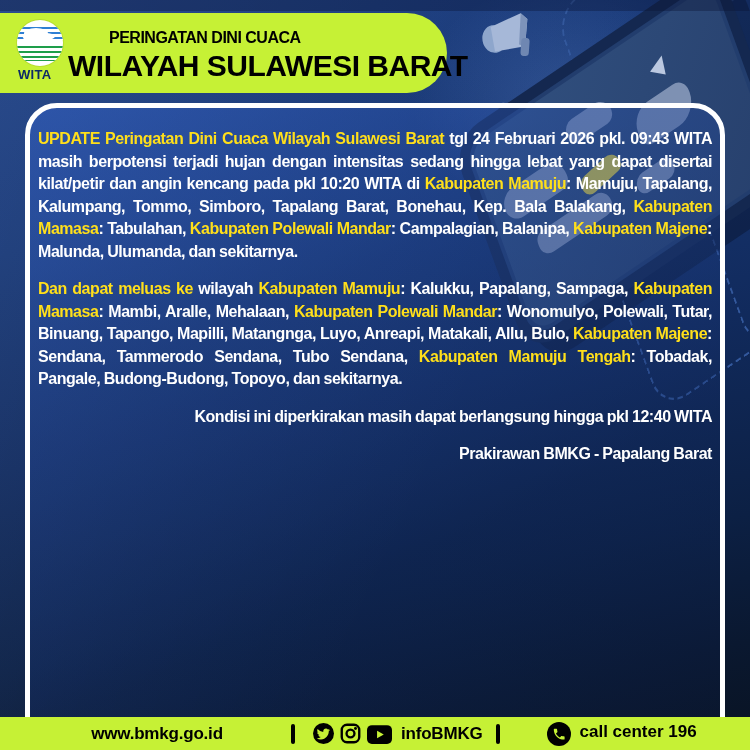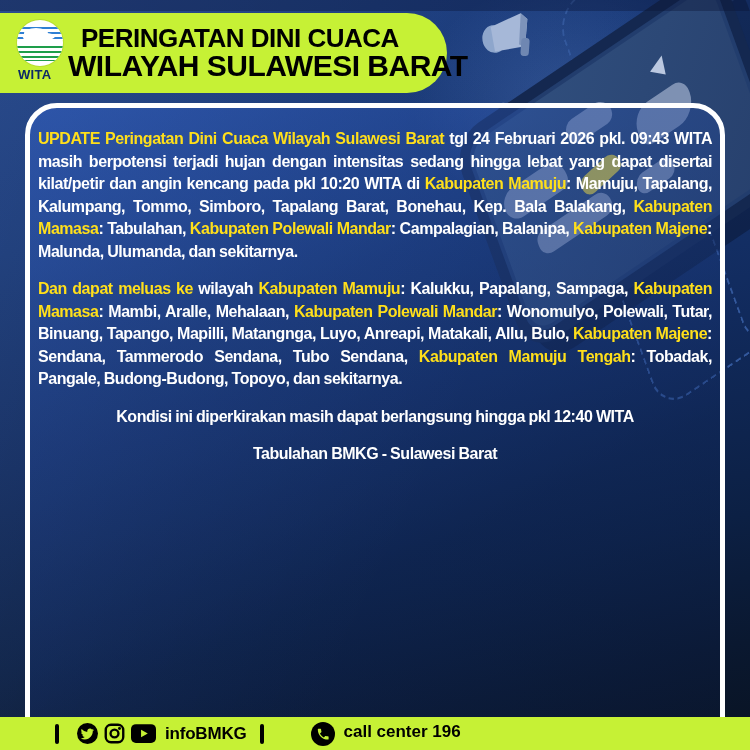--- a/index.html
+++ b/index.html
@@ -66,45 +66,45 @@
     border-radius:0 40px 40px 0;
     display:flex;align-items:center;box-sizing:border-box;padding-left:17px;
   }
   .logo{width:50px;flex:0 0 50px;position:relative;height:66px;}
   .logo-circle{position:absolute;left:0;top:0;width:46px;height:46px;border-radius:50%;background:#fff;overflow:hidden;box-shadow:0 0 0 1px rgba(0,0,0,0.08);}
   .logo-stripes-top{position:absolute;left:0;right:0;top:7px;height:13px;background:repeating-linear-gradient(#2e7fd4 0 2.4px,#ffffff 2.4px 4.8px);}
   .logo-stripes-bot{position:absolute;left:0;right:0;bottom:5px;height:15px;background:repeating-linear-gradient(#1e9e4a 0 2.4px,#ffffff 2.4px 4.8px);}
   .logo-cloud{position:absolute;left:7px;top:8px;width:24px;height:11px;background:#fff;border-radius:50%;box-shadow:9px 3px 0 -2px #fff,-2px 4px 0 -1px #fff;z-index:2;}
   .logo-label{position:absolute;left:1px;top:47px;font-size:13px;font-weight:bold;color:#0d2a66;letter-spacing:0.3px;}
   .titles{margin-left:14px;color:#000;font-weight:bold;line-height:28px;margin-top:-2px;}
-  .title-l1{font-size:26px;letter-spacing:-0.5px;white-space:nowrap;}
+  .title-l1{font-size:16px;letter-spacing:-0.5px;white-space:nowrap;margin-left:28px;}
   .title-l2{font-size:30px;letter-spacing:-0.5px;white-space:nowrap;margin-left:-13px;}
   
   .card{
     position:absolute;left:25px;top:103px;width:700px;height:667px;z-index:2;
     box-sizing:border-box;border:5px solid #ffffff;border-radius:32px;
     background:linear-gradient(155deg,rgba(52,98,200,0.52) 0%,rgba(36,72,152,0.42) 32%,rgba(18,42,96,0.32) 64%,rgba(10,24,58,0.28) 100%);
     padding:20px 8px 0 8px;
   }
   .card p{
     margin:0 0 15px 0;color:#fff;font-weight:bold;font-size:16px;line-height:22.5px;
     text-align:justify;letter-spacing:-0.45px;word-spacing:-0.5px;
   }
-  .card p.single{text-align:center;}
+  .card p.single{text-align:right;}
   .hl{color:#ffdf1a;}
   
   .footer{
     position:absolute;left:0;bottom:0;width:100%;height:33px;z-index:3;
     display:flex;align-items:center;color:#000;font-weight:bold;font-size:17px;
   }
   .site{margin-left:78px;width:158px;text-align:center;letter-spacing:-0.2px;}
   .vsep{width:4px;height:20px;background:#000;border-radius:2px;}
   .vsep.v1{margin-left:55px;}
   .vsep.v2{margin-left:13px;}
-  .social{display:flex;align-items:center;gap:6px;margin-left:18px;}
+  .social{display:flex;align-items:flex-end;gap:6px;margin-left:18px;}
   .social .label{margin-left:3px;letter-spacing:-0.2px;}
   .call{display:flex;gap:9px;margin-left:47px;}
   .icon{display:block;}
 </style>
 </head>
 <body>
 
 <div class="bg"></div>
 <div class="bg-sheen"></div>
 <div class="bg-glow"></div>
@@ -150,24 +150,25 @@
   <div class="titles">
     <div class="title-l1">PERINGATAN DINI CUACA</div>
     <div class="title-l2">WILAYAH SULAWESI BARAT</div>
   </div>
 </div>
 
 <div class="card">
   <p><span class="hl">UPDATE Peringatan Dini Cuaca Wilayah Sulawesi Barat</span><span> tgl 24 Februari 2026 pkl. 09:43 WITA masih berpotensi terjadi hujan dengan intensitas sedang hingga lebat yang dapat disertai kilat/petir dan angin kencang pada pkl 10:20 WITA di </span><span class="hl">Kabupaten Mamuju</span><span>: Mamuju, Tapalang, Kalumpang, Tommo, Simboro, Tapalang Barat, Bonehau, Kep. Bala Balakang, </span><span class="hl">Kabupaten Mamasa</span><span>: Tabulahan, </span><span class="hl">Kabupaten Polewali Mandar</span><span>: Campalagian, Balanipa, </span><span class="hl">Kabupaten Majene</span><span>: Malunda, Ulumanda, dan sekitarnya.</span></p>
   <p><span class="hl">Dan dapat meluas ke</span><span> wilayah </span><span class="hl">Kabupaten Mamuju</span><span>: Kalukku, Papalang, Sampaga, </span><span class="hl">Kabupaten Mamasa</span><span>: Mambi, Aralle, Mehalaan, </span><span class="hl">Kabupaten Polewali Mandar</span><span>: Wonomulyo, Polewali, Tutar, Binuang, Tapango, Mapilli, Matangnga, Luyo, Anreapi, Matakali, Allu, Bulo, </span><span class="hl">Kabupaten Majene</span><span>: Sendana, Tammerodo Sendana, Tubo Sendana, </span><span class="hl">Kabupaten Mamuju Tengah</span><span>: Tobadak, Pangale, Budong-Budong, Topoyo, dan sekitarnya.</span></p>
   <p class="hl single">Kondisi ini diperkirakan masih dapat berlangsung hingga pkl 12:40 WITA</p>
-  <p class="single">Tabulahan BMKG - Sulawesi Barat</p>
+  <p class="single">Prakirawan BMKG - Papalang Barat</p>
 </div>
 
 <div class="footer" style="background:#c6f135;">
+  <div class="site">www.bmkg.go.id</div>
   <div class="vsep v1"></div>
   <div class="social">
     <svg class="icon" width="21" height="21" viewBox="0 0 24 24">
       <circle cx="12" cy="12" r="12" fill="#000"></circle>
       <path transform="translate(4.2,5) scale(0.64)" fill="#c6f135" d="M23.95 4.57c-.89.39-1.83.65-2.83.78a4.93 4.93 0 0 0 2.16-2.72c-.95.56-2 .96-3.13 1.18A4.92 4.92 0 0 0 16.62 2c-2.72 0-4.92 2.2-4.92 4.92 0 .39.04.76.13 1.12A13.98 13.98 0 0 1 1.64 2.9a4.93 4.93 0 0 0-.67 2.48c0 1.7.87 3.21 2.19 4.1a4.9 4.9 0 0 1-2.23-.62v.06c0 2.39 1.7 4.37 3.95 4.83a4.94 4.94 0 0 1-2.22.08 4.93 4.93 0 0 0 4.6 3.42A9.87 9.87 0 0 1 0 19.29a13.94 13.94 0 0 0 7.55 2.21c9.06 0 14.01-7.5 14.01-14.01l-.02-.64a9.94 9.94 0 0 0 2.41-2.28z"></path>
     </svg>
     <svg class="icon" width="21" height="21" viewBox="0 0 24 24">
       <rect x="2" y="2" width="20" height="20" rx="6" fill="none" stroke="#000" stroke-width="2.7"></rect>
       <circle cx="12" cy="12" r="4.5" fill="none" stroke="#000" stroke-width="2.7"></circle>
       <circle cx="17.7" cy="6.3" r="1.7" fill="#000"></circle>

